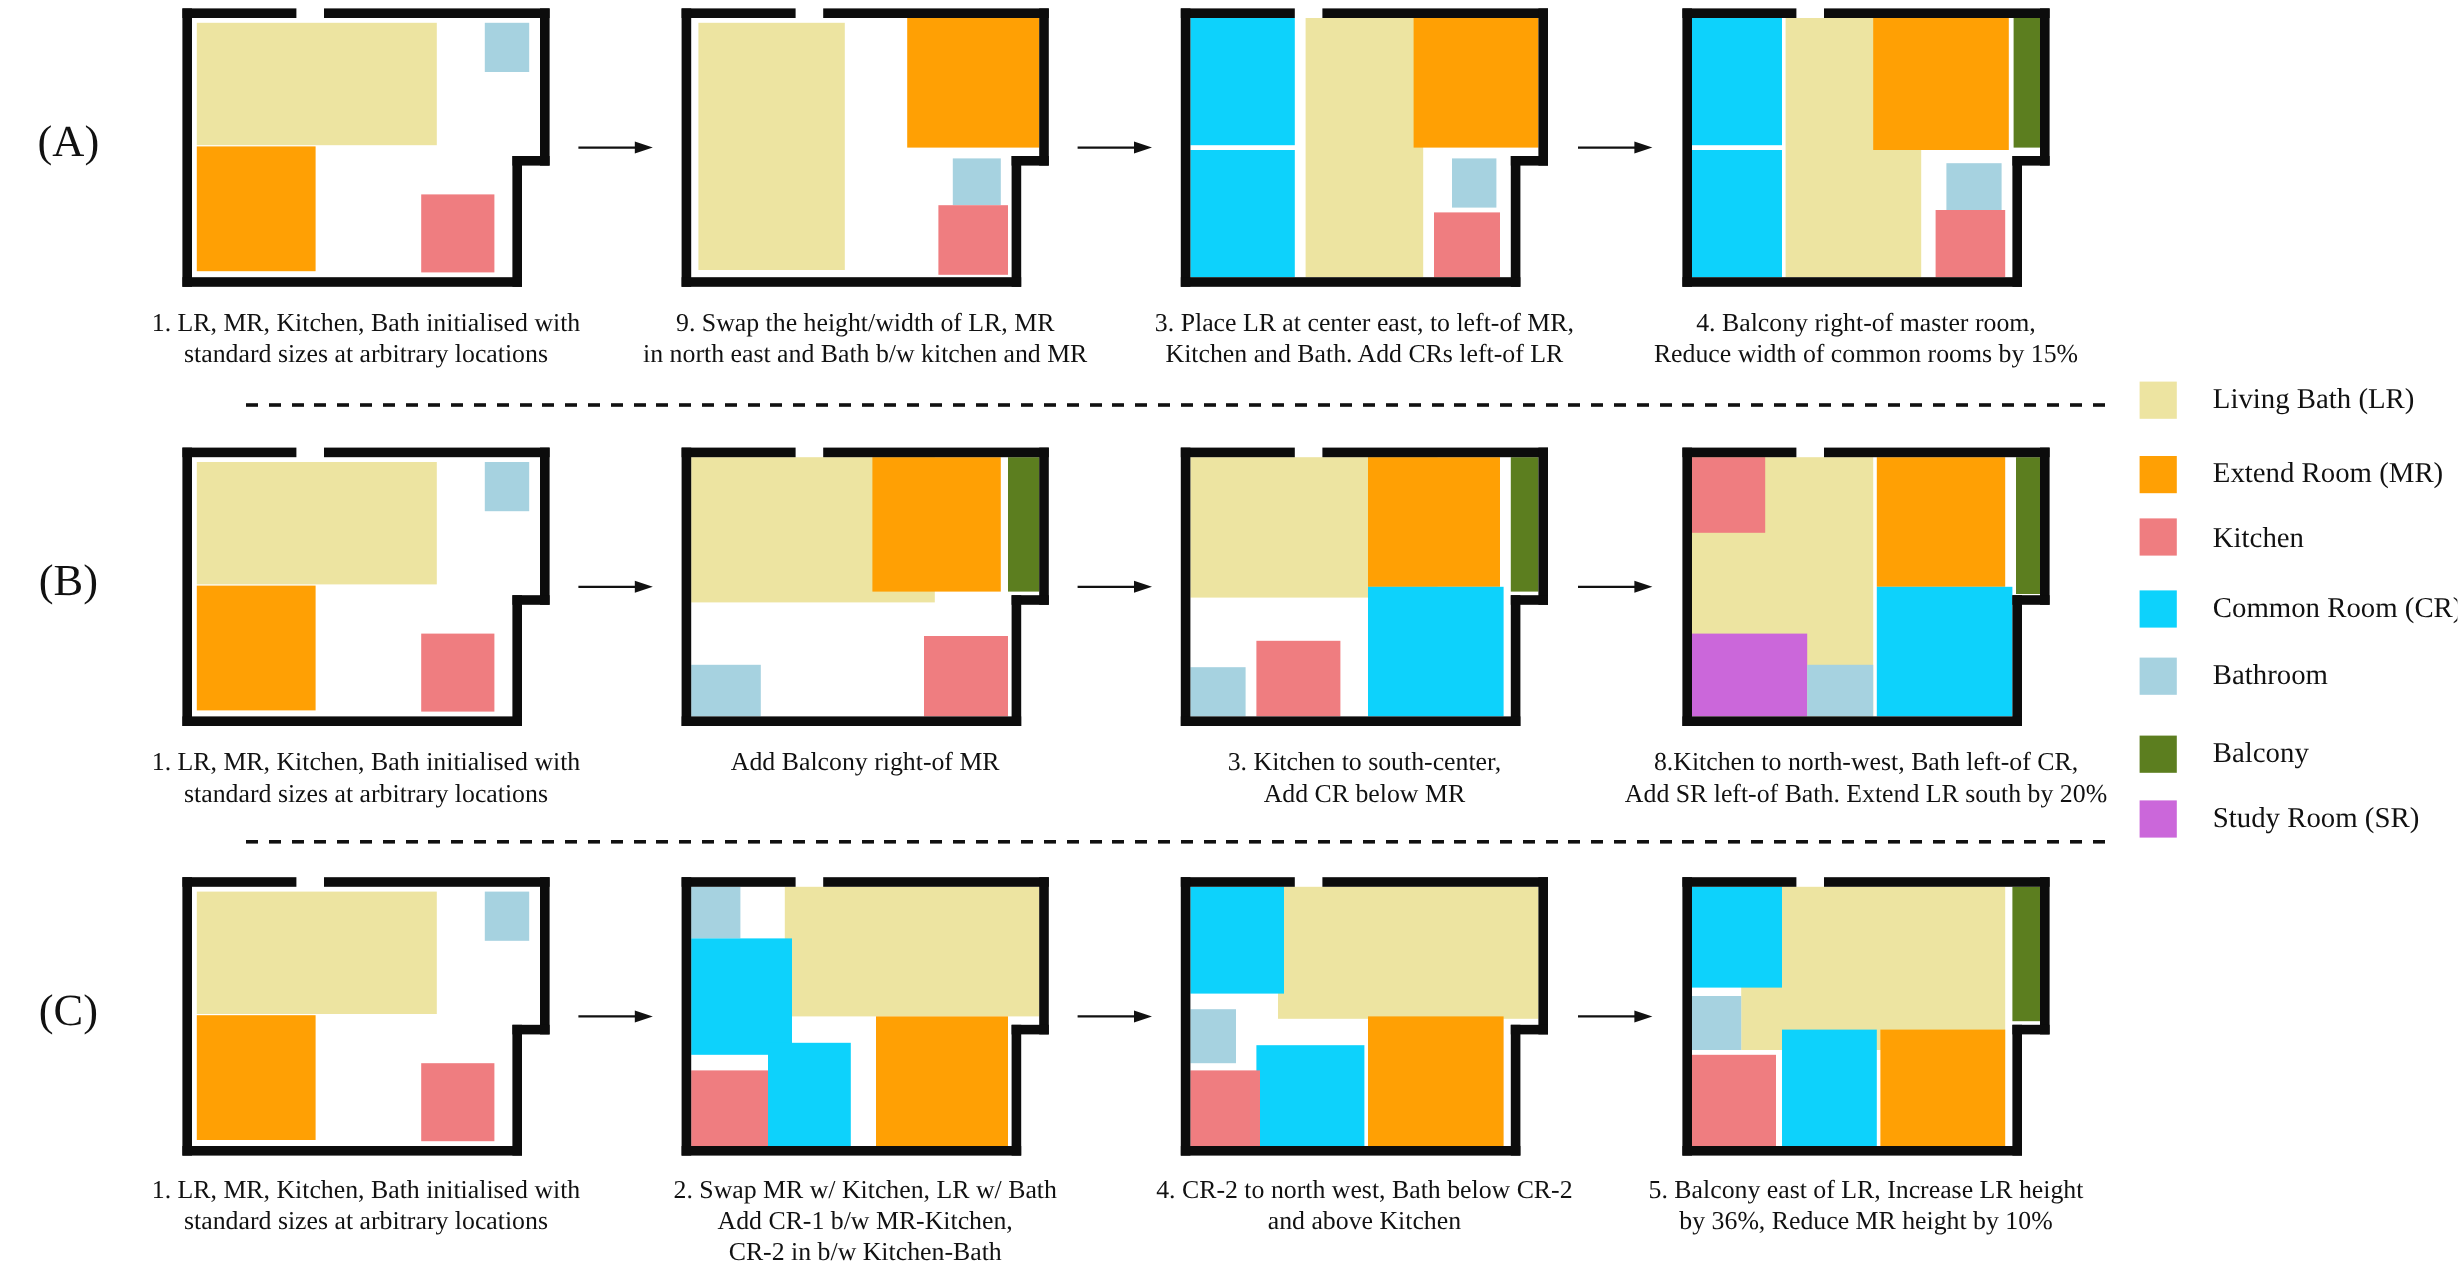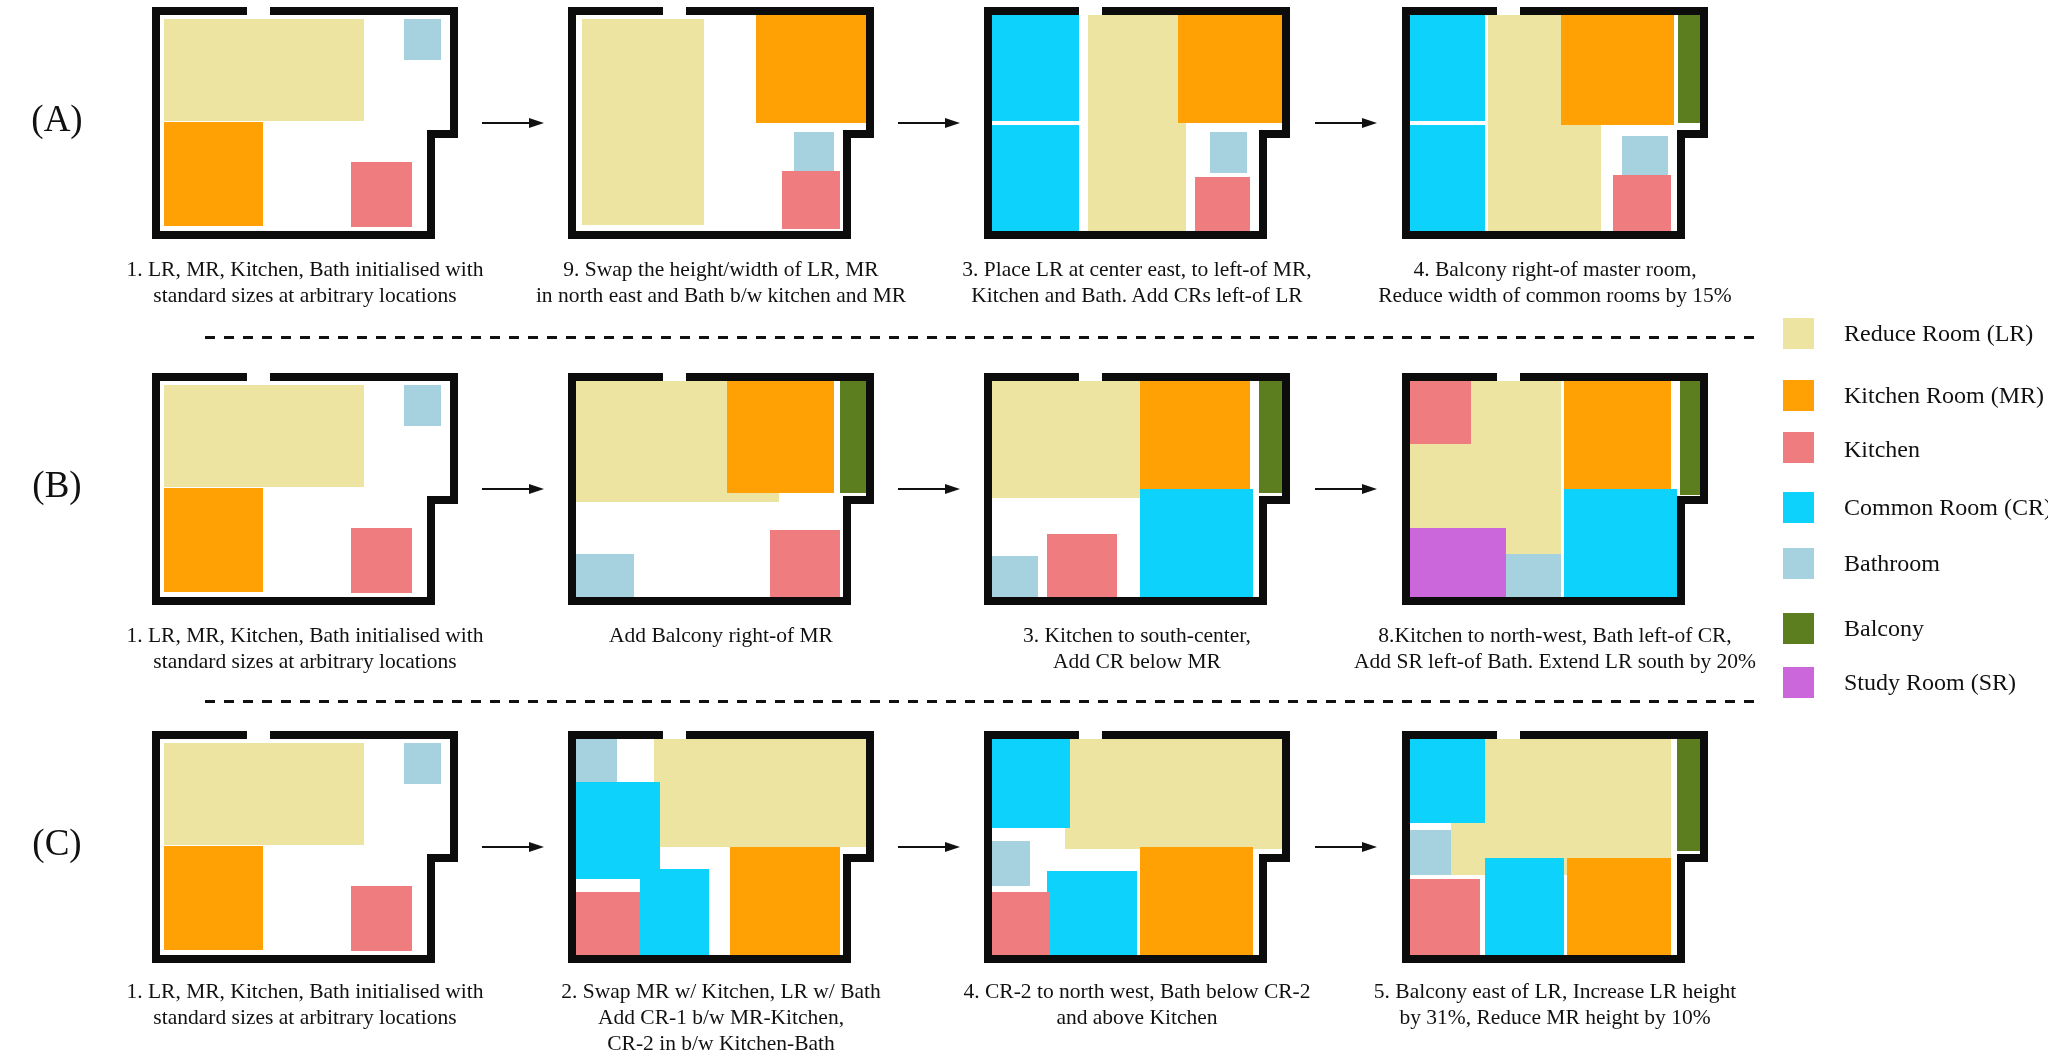--- a/index.html
+++ b/index.html
@@ -322,31 +322,31 @@
       <div class="wall" style="left: 0px; top: 0px; width: 31%; height: 8px;"></div>
       <div class="wall" style="left: 38.5%; right: 0px; top: 0px; height: 8px;"></div>
       <div class="wall" style="left: 0px; top: 0px; bottom: 0px; width: 8px;"></div>
       <div class="wall" style="right: 0px; top: 0px; width: 8px; height: calc(53% + 8px);"></div>
       <div class="wall" style="left: 90%; right: 0px; top: 53%; height: 8px;"></div>
       <div class="wall" style="left: 90%; top: 53%; bottom: 0px; width: 8px;"></div>
       <div class="wall" style="left: 0px; bottom: 0px; width: calc(90% + 8px); height: 8px;"></div>
     </div>
     <div class="caption" style="left: 1320px; top: 978px; width: 470px;">
       <div class="caption-line">5. Balcony east of LR, Increase LR height</div>
-      <div class="caption-line">by 31%, Reduce MR height by 10%</div>
+      <div class="caption-line">by 36%, Reduce MR height by 10%</div>
     </div>
     <div class="separator" style="left: 205px; top: 336px; width: 1553px;"></div>
     <div class="separator" style="left: 205px; top: 700px; width: 1553px;"></div>
     <div class="legend-item" style="left: 1783px; top: 318px;">
       <div class="legend-swatch" style="background: rgb(237, 228, 161);"></div>
-      <div class="legend-label">Reduce Room (LR)</div>
+      <div class="legend-label">Living Bath (LR)</div>
     </div>
     <div class="legend-item" style="left: 1783px; top: 380px;">
       <div class="legend-swatch" style="background: rgb(255, 160, 4);"></div>
-      <div class="legend-label">Kitchen Room (MR)</div>
+      <div class="legend-label">Extend Room (MR)</div>
     </div>
     <div class="legend-item" style="left: 1783px; top: 432px; align-items: flex-end;">
       <div class="legend-swatch" style="background: rgb(239, 125, 128);"></div>
       <div class="legend-label">Kitchen</div>
     </div>
     <div class="legend-item" style="left: 1783px; top: 492px;">
       <div class="legend-swatch" style="background: rgb(13, 210, 252);"></div>
       <div class="legend-label">Common Room (CR)</div>
     </div>
     <div class="legend-item" style="left: 1783px; top: 548px;">

